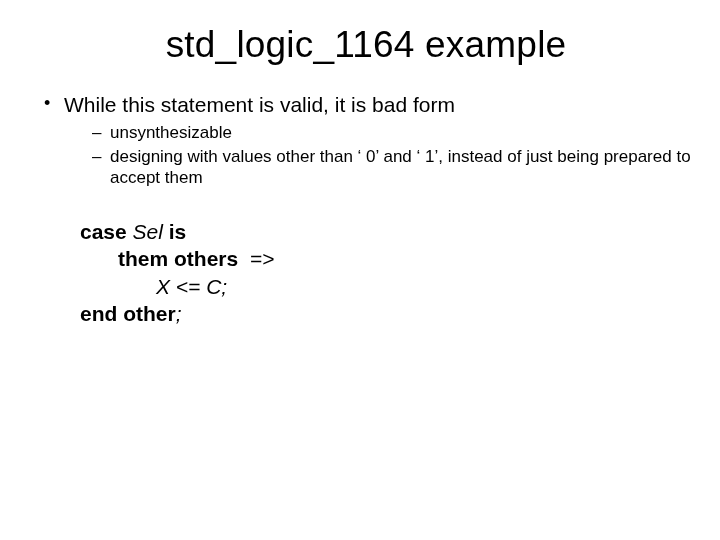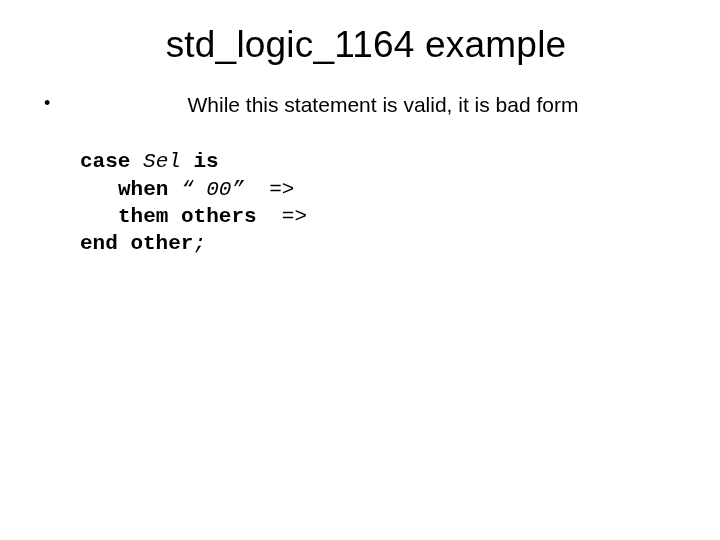--- a/index.html
+++ b/index.html
@@ -28,21 +28,20 @@
     list-style: none;
     padding: 0;
     margin: 0 0 0 10px;
     font-size: 21px;
   }
   ul.level1 > li {
     position: relative;
     padding-left: 24px;
     margin-bottom: 4px;
     line-height: 1.25;
-    text-align: center;
   }
   ul.level1 > li::before {
     content: "•";
     position: absolute;
     left: 4px;
     top: 0;
     font-size: 18px;
   }
   ul.level2 {
     list-style: none;
@@ -60,39 +59,43 @@
     content: "–";
     position: absolute;
     left: 0;
     top: 0;
   }
   .code-block {
     margin: 30px 0 0 50px;
     font-size: 21px;
     line-height: 1.3;
   }
-  .code-line { white-space: pre; font-family: Liberation Mono, monospace; }
+  .code-line { white-space: pre; }
   .ind1 { padding-left: 38px; }
   .ind2 { padding-left: 76px; }
   .b { font-weight: bold; }
   .i { font-style: italic; }
 </style>
 </head>
 <body>
 
 <div class="slide">
 
   <div class="title">std_logic_1164 example</div>
 
   <ul class="level1">
     <li>
       <span>While this statement is valid, it is bad form</span>
+      <ul class="level2">
+        <li>unsynthesizable</li>
+        <li>designing with values other than ‘ 0’ and ‘ 1’, instead of just being prepared to accept them</li>
+      </ul>
     </li>
   </ul>
 
   <div class="code-block">
     <div class="code-line"><span class="b">case</span><span class="i"> Sel </span><span class="b">is</span></div>
-    <div class="code-line ind1"><span class="b">when</span><span class="i"> “ 00”  =&gt;</span></div>
     <div class="code-line ind1"><span class="b">them others  </span><span class="i">=&gt;</span></div>
+    <div class="code-line ind2 i">X &lt;= C;</div>
     <div class="code-line"><span class="b">end other</span><span class="i">;</span></div>
   </div>
 
 </div>
 
 </body></html>

